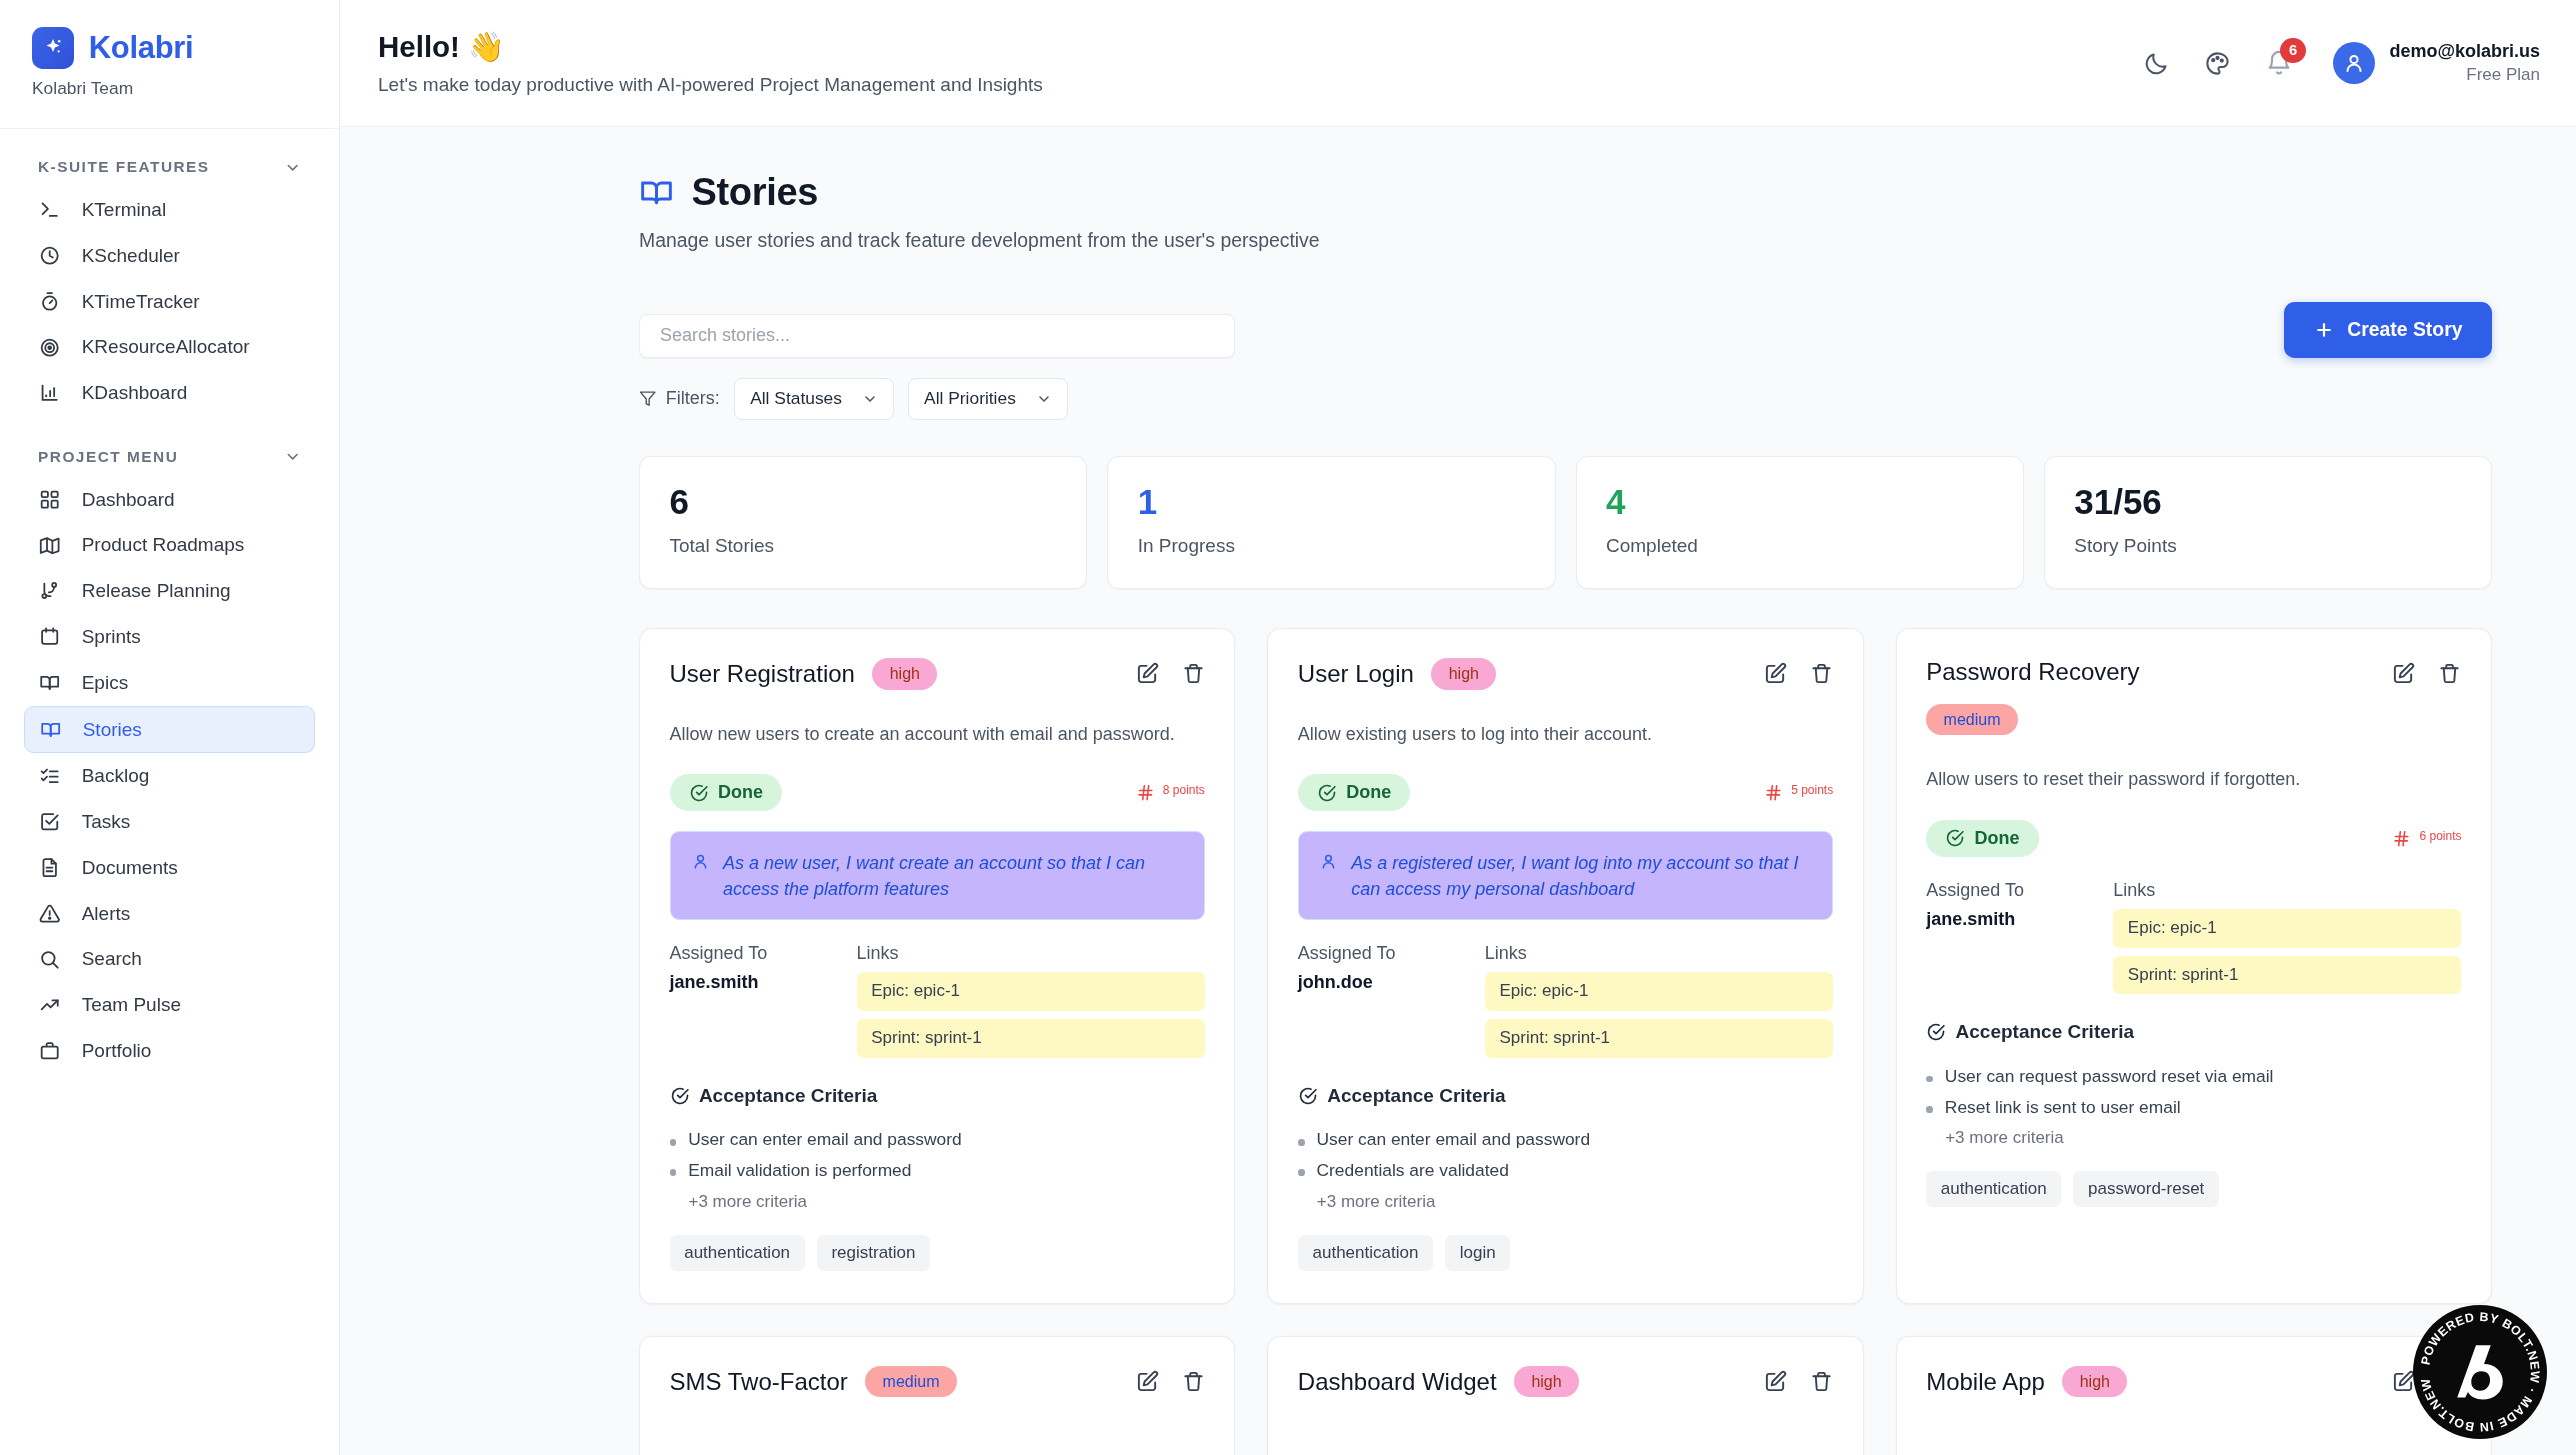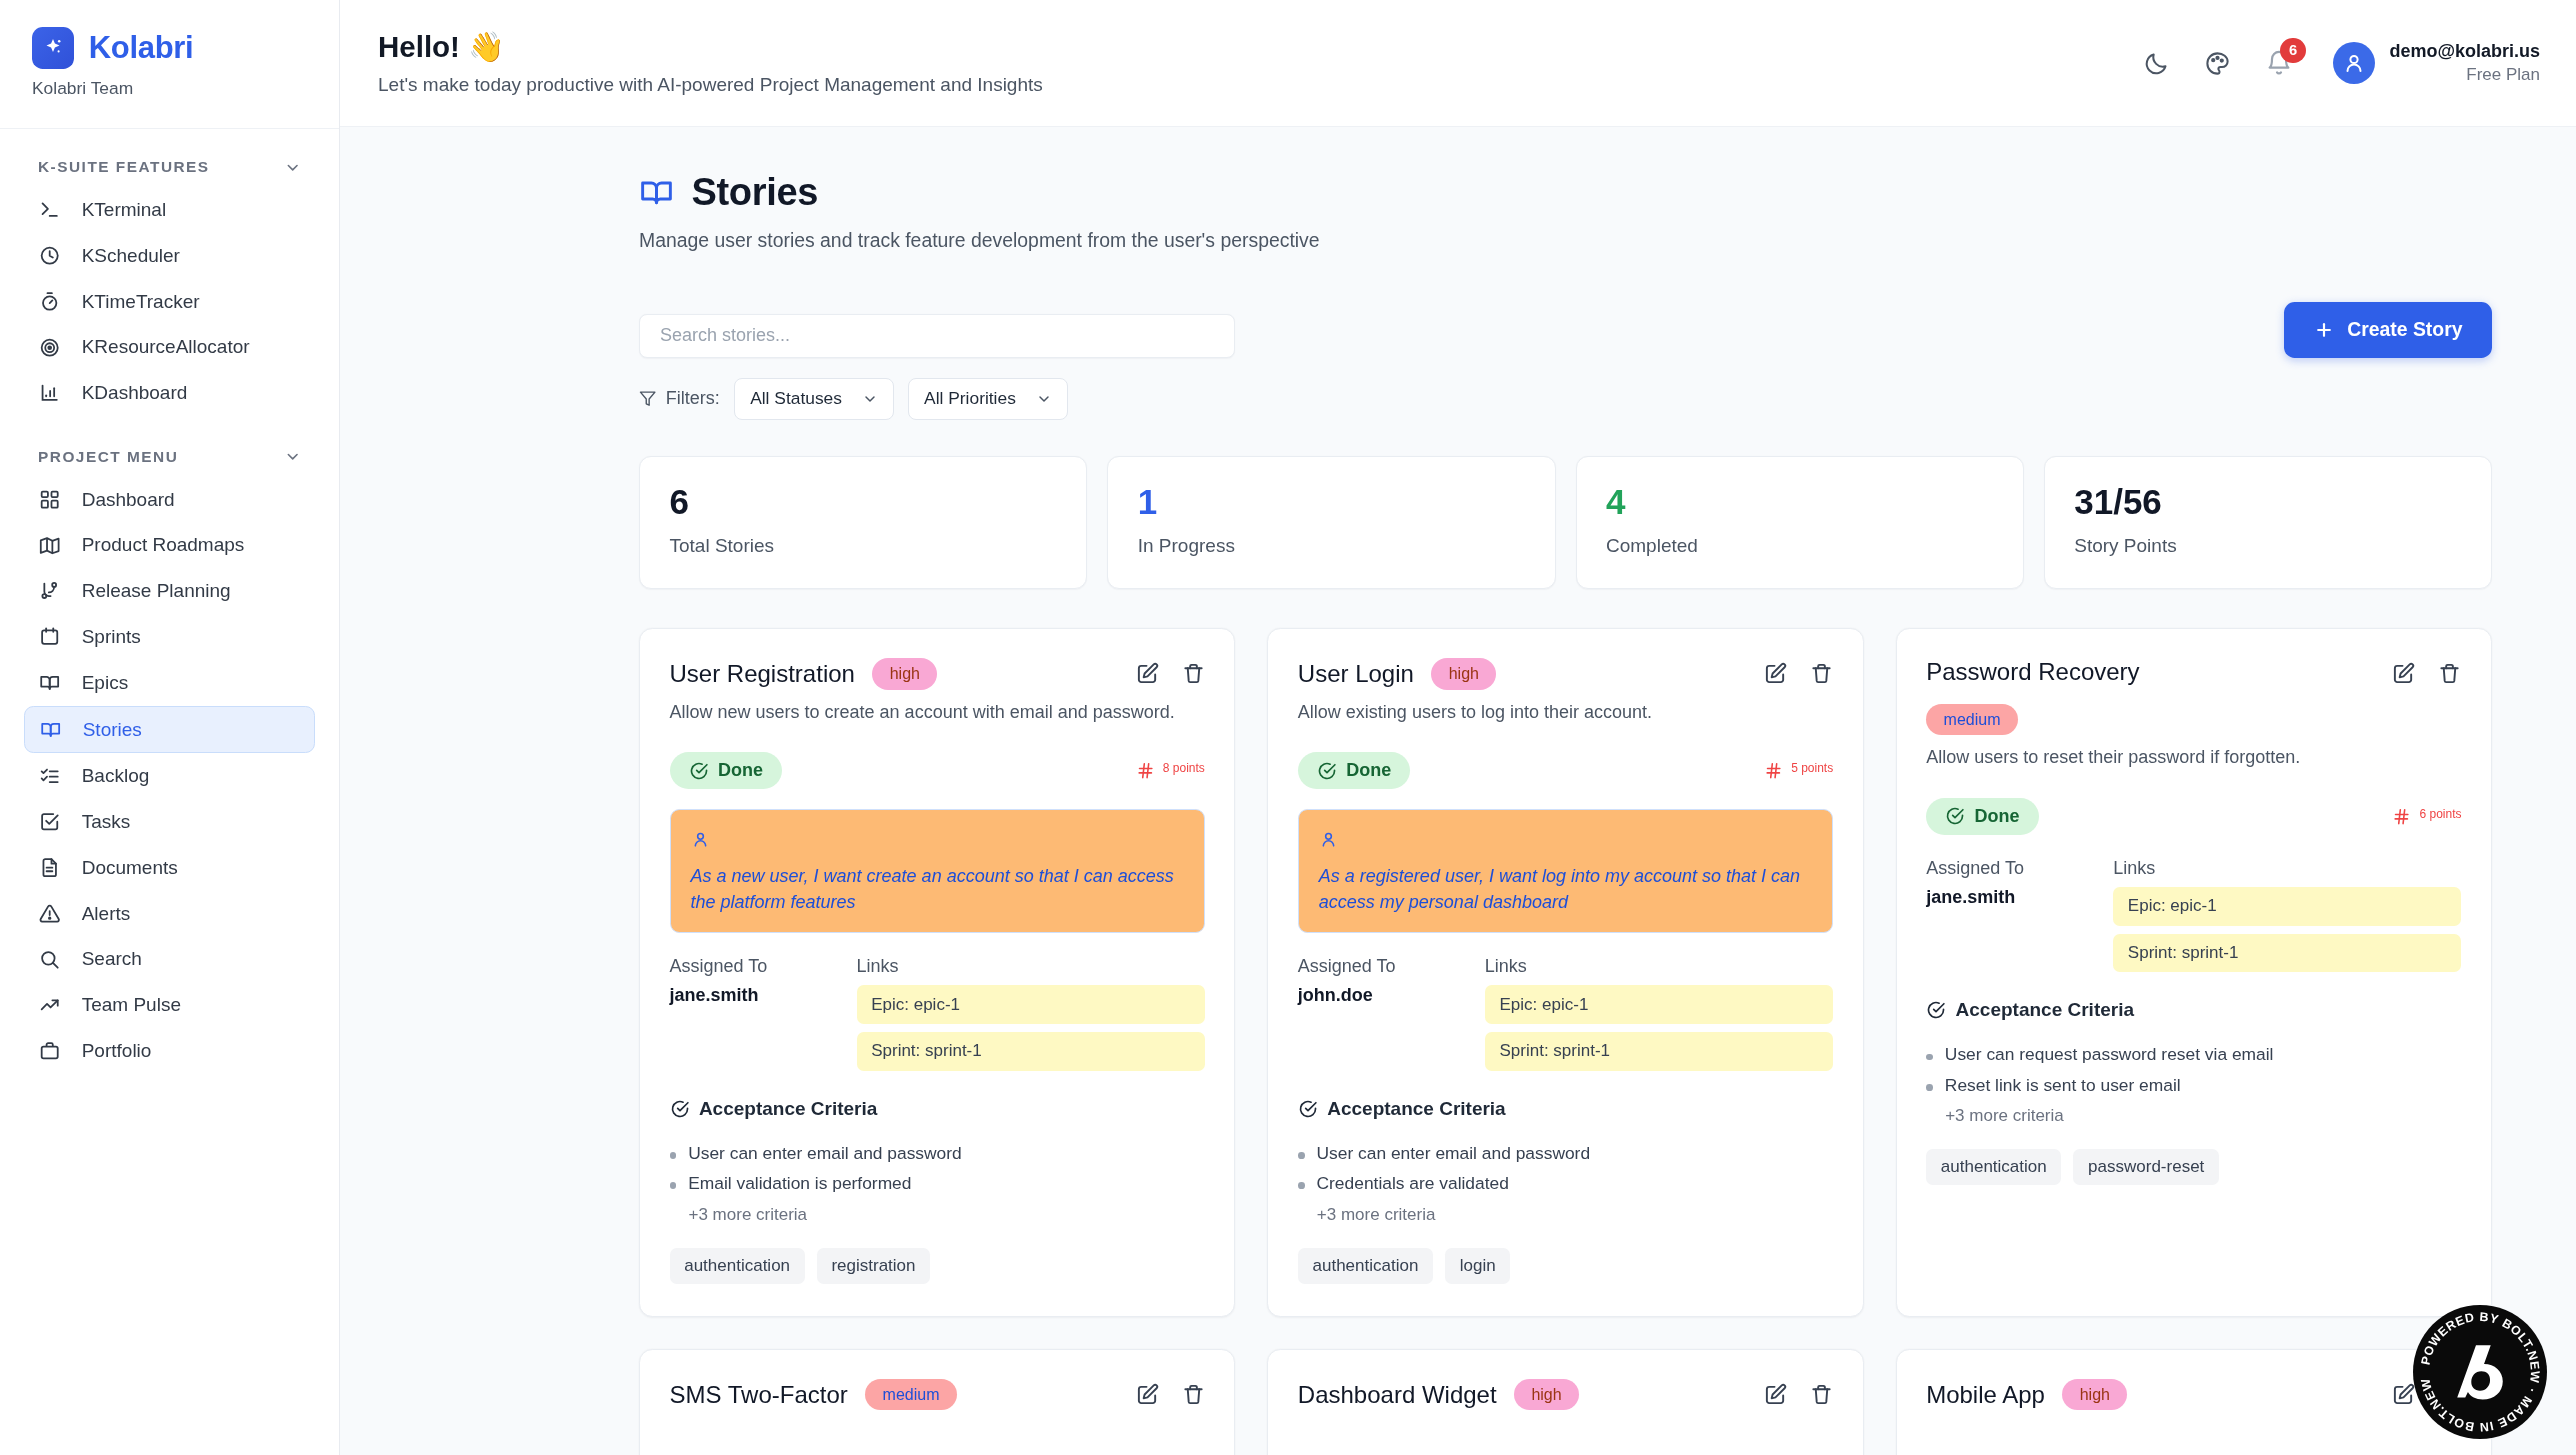--- a/index.html
+++ b/index.html
@@ -156,36 +156,36 @@
   .sc-title { font-size: 24px; font-weight: 400; color: #111827; line-height: 1.18; }
   .prio-badge {
     padding: 6.7px 17.4px; border-radius: 669px;
     font-size: 16px; font-weight: 500;
   }
   .prio-high { background: #f9a8d4; color: #9a3412; }
   .prio-medium { background: #fca5a5; color: #1d4ed8; }
   .sc-actions { display: flex; gap: 23px; padding-top: 4px; }
   .act-icon { color: #374151; cursor: pointer; display: flex; }
 
-  .sc-desc { margin-top: 10px; font-size: 18px; line-height: 1.42; color: #4b5563; }
+  .sc-desc { margin-top: 32px; font-size: 18px; line-height: 1.42; color: #4b5563; }
 
   .sc-status-row { margin-top: 27px; display: flex; align-items: center; justify-content: space-between; }
   .status-pill {
     display: flex; align-items: center; gap: 9.4px;
     background: #d6f5dc; color: #166534;
     padding: 8px 19px; border-radius: 669px;
     font-size: 18px; font-weight: 700;
   }
   .points { display: flex; align-items: flex-start; gap: 8px; font-size: 12px; color: #ef4444; }
 
   .persona-box {
     margin-top: 20px;
-    background: #fdba74; border: 1.3px solid #cfe0fb; border-radius: 9.4px;
+    background: #c4b5fd; border: 1.3px solid #cfe0fb; border-radius: 9.4px;
     padding: 17.4px 20px;
-    display: flex; gap: 13.4px; align-items: flex-start; flex-direction: column;
+    display: flex; gap: 13.4px; align-items: flex-start;
   }
   .persona-text { font-size: 18px; font-style: italic; color: #1d4ed8; line-height: 1.45; }
   .persona-ico { color: #2f5fe8; padding-top: 2.7px; flex: 0 0 auto; display:flex; }
 
   .sc-meta { margin-top: 23px; display: flex; gap: 19px; }
   .meta-col-left { flex: 0 0 168px; }
   .meta-col-right { flex: 1; }
   .meta-head { font-size: 18px; color: #4b5563; }
   .meta-val { margin-top: 8px; font-size: 18px; font-weight: 700; color: #111827; }
   .link-chip {

